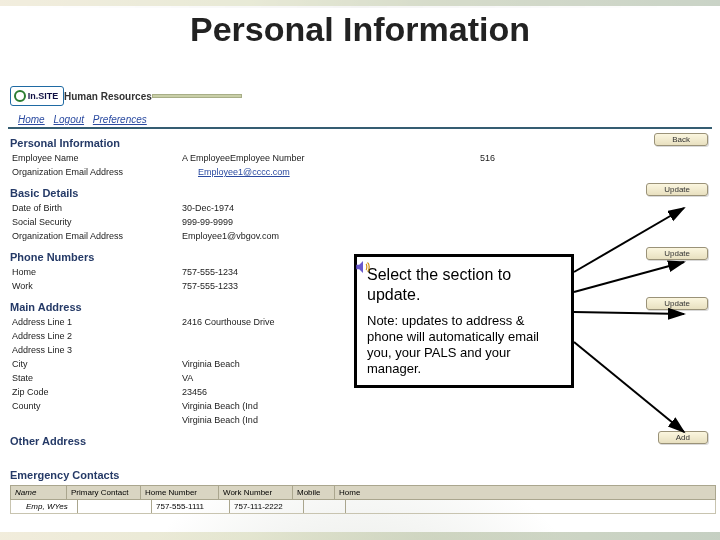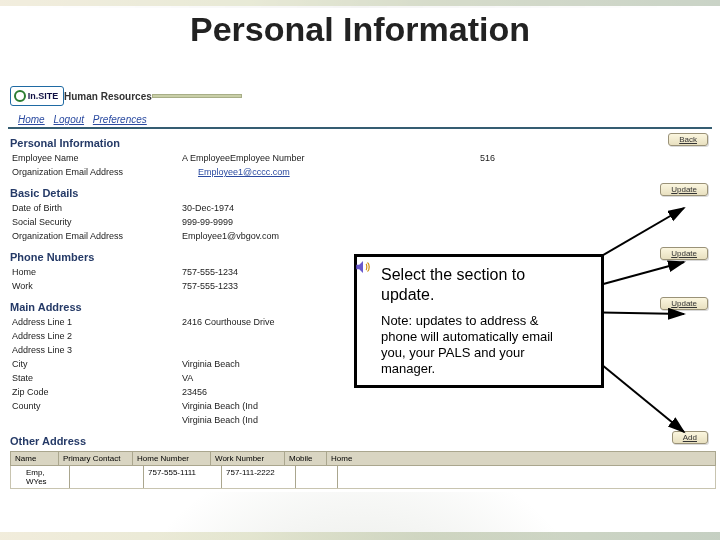--- a/index.html
+++ b/index.html
@@ -61,42 +61,41 @@
     font-size:11px; font-weight:bold; color:#253a67; padding: 4px 6px 2px 6px;
   }
   .content { padding: 0 8px; position:relative; }
   .row { display:flex; }
   .lbl { width: 170px; text-align:left; color:#222; padding-right:6px; line-height:14px;}
   .val { color:#222; line-height:14px;}
   .val a { color:#2a4aa0; text-decoration:underline;margin-left:16px; }
   .btn {
     position:absolute; right:8px;
     border:1px solid #9a9278; background:linear-gradient(#fbf6df,#e8e0c0);
-    border-radius:3px; padding:1px 10px; font-size:8px; color:#333;
+    border-radius:3px; padding:1px 17px; font-size:8px; color:#333;
     box-shadow: 1px 1px 0 rgba(0,0,0,.15);
     cursor:pointer;
-    text-decoration:underline;
   }
   .heading-row { position:relative; margin-top:4px; }
   .table {
     margin: 2px 0 0 6px;
   }
   .thead { display:flex; background:#d9d5c2; border:1px solid #aaa68e; }
   .th, .td { padding:2px 4px; border-right:1px solid #aaa68e; font-size:8px; }
   .th:last-child, .td:last-child { border-right:none; }
-  .col-name { width:48px; }
+  .col-name { width:56px;font-style:italic; }
   .col-primary { width:74px; }
   .col-home { width:78px; }
   .col-work { width:74px; }
   .col-mobile { width:42px; }
   .col-pager { width:38px; }
   .trow { display:flex; border:1px solid #c8c4b0; border-top:none;padding-left:11px; }
   .callout {
-    position:absolute; left:350px; top:172px; width:250px;
-    background:#fff; border:3px solid #000; padding:8px 24px;
+    position:absolute; left:350px; top:172px; width:220px;
+    background:#fff; border:3px solid #000; padding:8px 10px;
     z-index: 20;
   }
   .callout h4 { font-size:16px; font-weight:normal; line-height:20px; margin-bottom:8px;}
   .callout p { font-size:13px; line-height:16px;}
   .speaker-icon {
     position:absolute; left:350px; top:176px; width:18px; height:18px; z-index:25;
   }
   .speaker-icon svg { width:18px; height:18px; }
   .arrows { position:absolute; inset:0; z-index:15; pointer-events:none; }
   .bottom-bar {
@@ -218,20 +217,23 @@
         <div class="lbl"></div>
         <div class="val">Virginia Beach (Ind</div>
       </div>
   </div>
 
   <div class="heading-row">
     <div class="section-title">Other Address</div>
     <button class="btn" style="top:0">Add</button>
   </div>
 
+  <div class="heading-row" style="margin-top:16px">
+    <div class="section-title">Emergency Contacts</div>
+  </div>
   <div class="table">
     <div class="thead">
       <div class="th col-name">Name</div>
       <div class="th col-primary">Primary Contact</div>
       <div class="th col-home">Home Number</div>
       <div class="th col-work">Work Number</div>
       <div class="th col-mobile">Mobile</div>
       <div class="th col-pager">Home</div>
     </div>
     <div class="trow">

